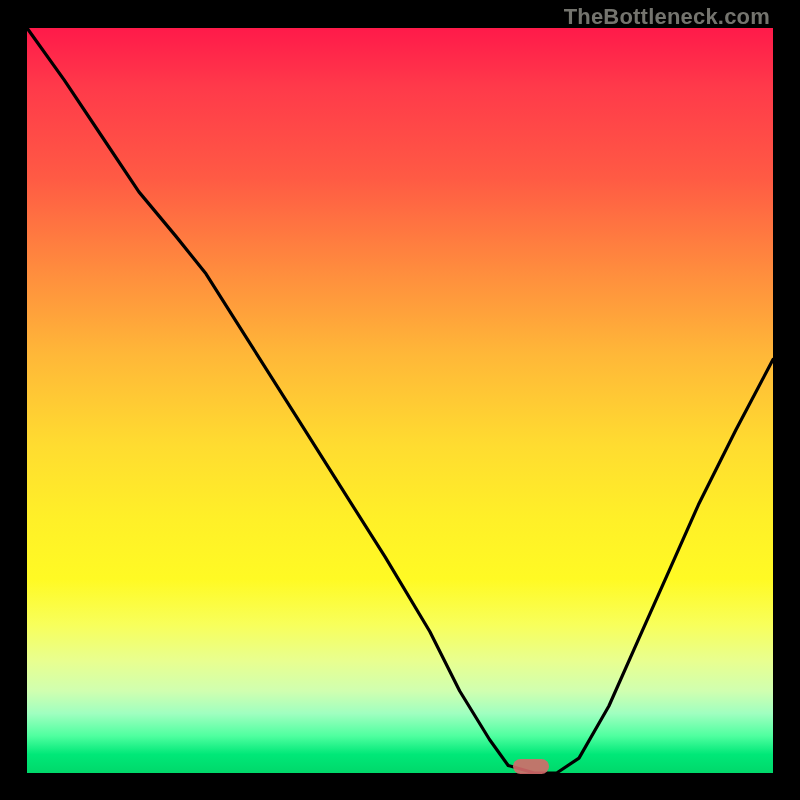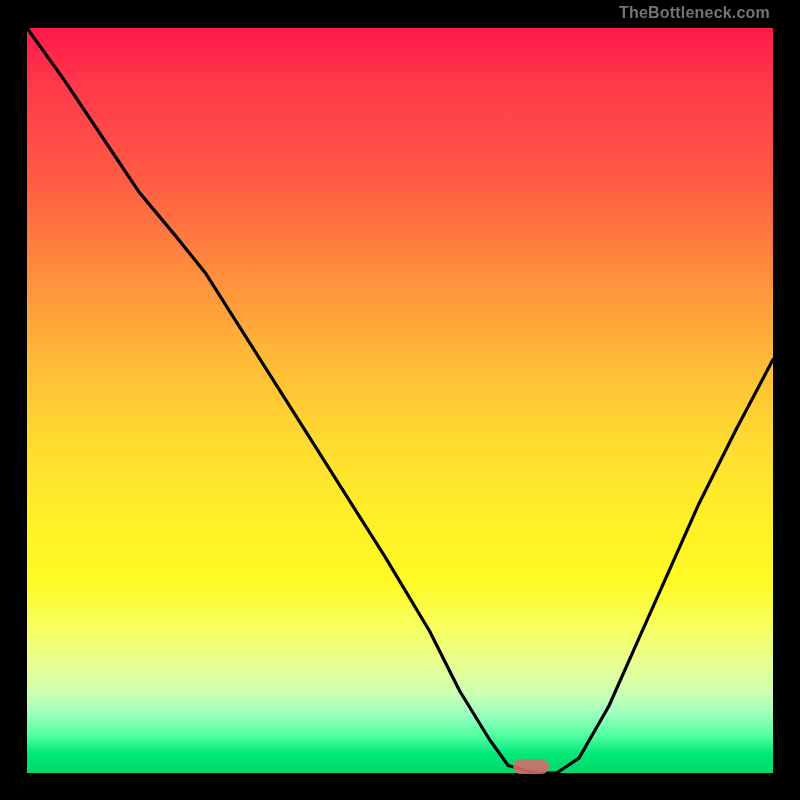--- a/index.html
+++ b/index.html
@@ -39,21 +39,21 @@
       #a0ffc0 92%,
       #50ffa0 95%,
       #00e878 97.5%,
       #00d86a 100%);
   }
   .watermark {
     position: absolute;
     top: 4px;
     right: 30px;
     font-family: Arial, Helvetica, sans-serif;
-    font-size: 16px;
+    font-size: 22px;
     font-weight: 600;
     color: #74746e;
     letter-spacing: 0.2px;
   }
   svg.curve {
     position: absolute;
     left: 27px;
     top: 28px;
     width: 746px;
     height: 745px;

